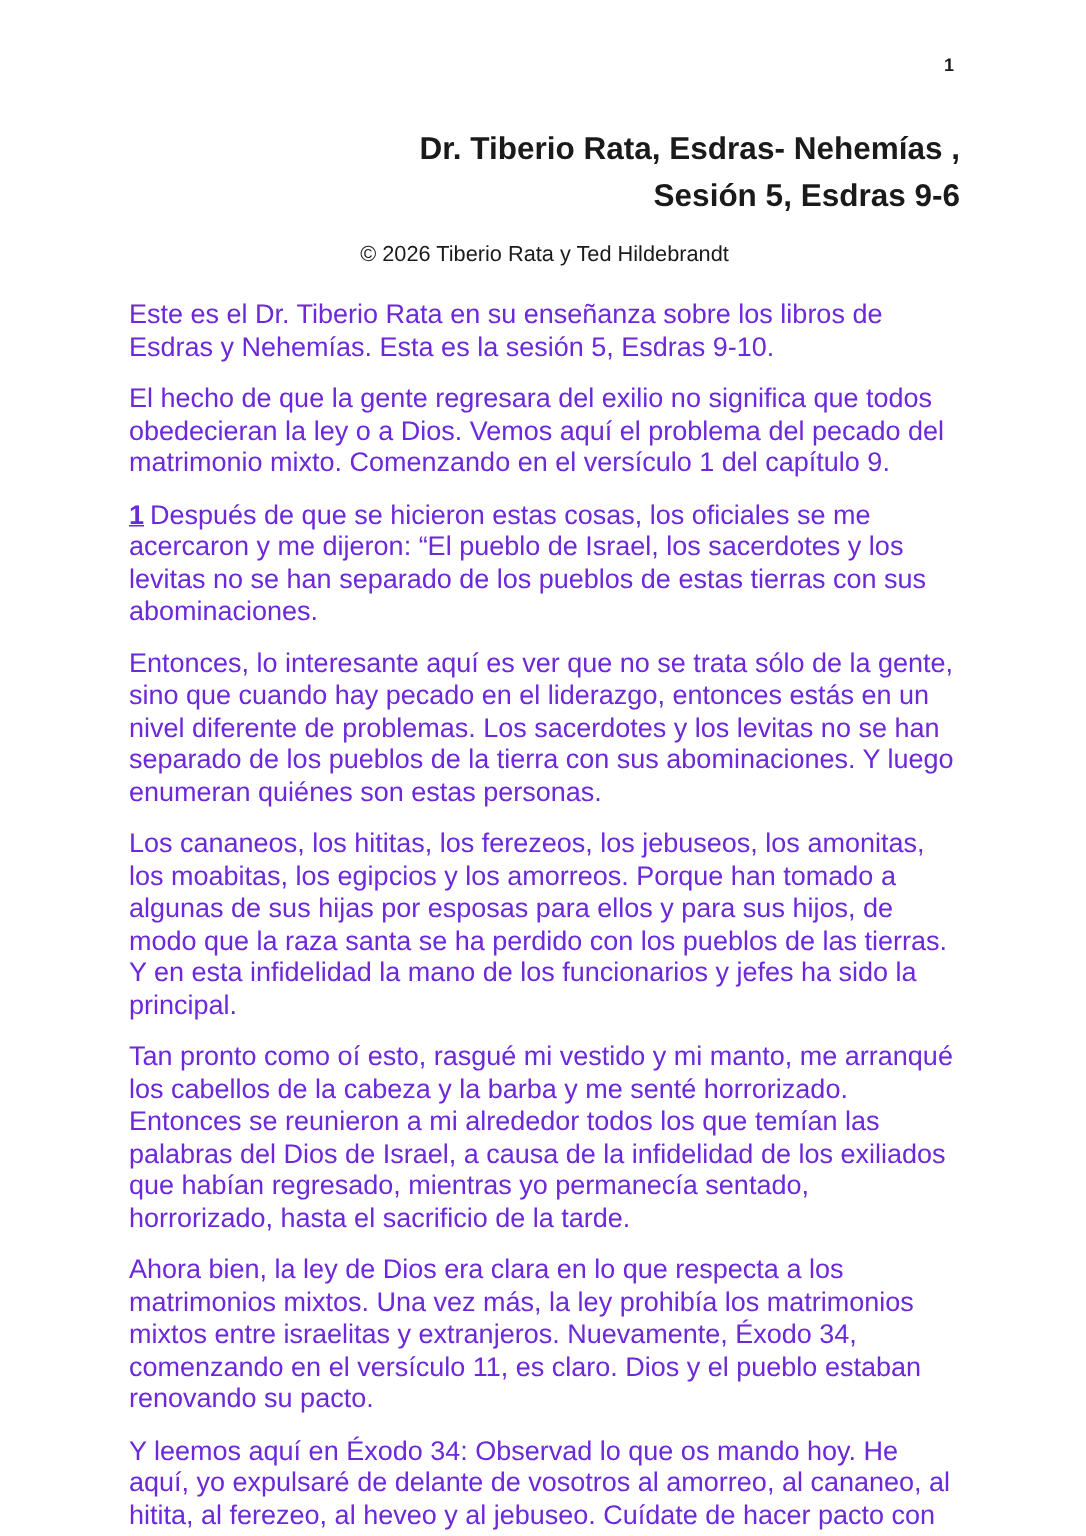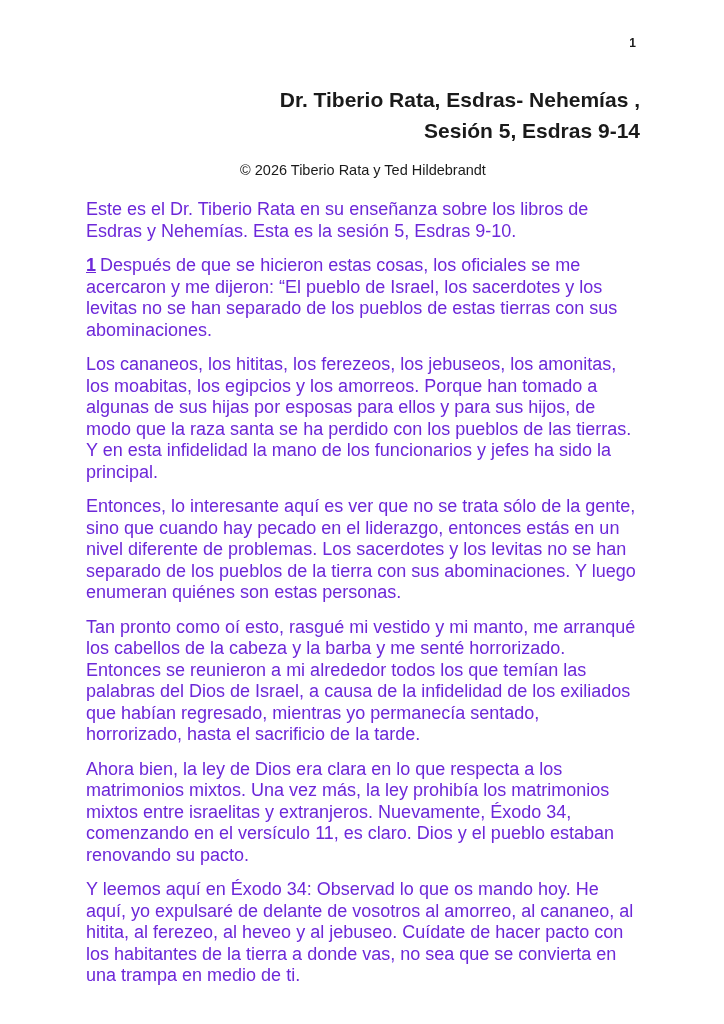--- a/index.html
+++ b/index.html
@@ -70,43 +70,46 @@
 <body>
 
 <div class="page">
 
   <div class="page-number">1</div>
 
   <div class="content">
 
     <h1 class="title">
       <span class="title-line">Dr. Tiberio Rata, Esdras- Nehemías ,</span>
-      <span class="title-line">Sesión 5, Esdras 9-14</span>
+      <span class="title-line">Sesión 5, Esdras 9-6</span>
     </h1>
 
     <div class="copyright">© 2026 Tiberio Rata y Ted Hildebrandt</div>
 
     <div class="body-text">
 
       <p>
         <span>Este es el Dr. Tiberio Rata en su enseñanza sobre los libros de Esdras y Nehemías. Esta es la sesión 5, Esdras 9-10.</span>
       </p>
 
 
+      <p>
+        <span>El hecho de que la gente regresara del exilio no significa que todos obedecieran la ley o a Dios. Vemos aquí el problema del pecado del matrimonio mixto. Comenzando en el versículo 1 del capítulo 9.</span>
+      </p>
 
       <p>
         <span class="verse-marker">1</span><span>Después de que se hicieron estas cosas, los oficiales se me acercaron y me dijeron: “El pueblo de Israel, los sacerdotes y los levitas no se han separado de los pueblos de estas tierras con sus abominaciones.</span>
       </p>
 
       <p>
-        <span>Los cananeos, los hititas, los ferezeos, los jebuseos, los amonitas, los moabitas, los egipcios y los amorreos. Porque han tomado a algunas de sus hijas por esposas para ellos y para sus hijos, de modo que la raza santa se ha perdido con los pueblos de las tierras. Y en esta infidelidad la mano de los funcionarios y jefes ha sido la principal.</span>
+        <span>Entonces, lo interesante aquí es ver que no se trata sólo de la gente, sino que cuando hay pecado en el liderazgo, entonces estás en un nivel diferente de problemas. Los sacerdotes y los levitas no se han separado de los pueblos de la tierra con sus abominaciones. Y luego enumeran quiénes son estas personas.</span>
       </p>
 
       <p>
-        <span>Entonces, lo interesante aquí es ver que no se trata sólo de la gente, sino que cuando hay pecado en el liderazgo, entonces estás en un nivel diferente de problemas. Los sacerdotes y los levitas no se han separado de los pueblos de la tierra con sus abominaciones. Y luego enumeran quiénes son estas personas.</span>
+        <span>Los cananeos, los hititas, los ferezeos, los jebuseos, los amonitas, los moabitas, los egipcios y los amorreos. Porque han tomado a algunas de sus hijas por esposas para ellos y para sus hijos, de modo que la raza santa se ha perdido con los pueblos de las tierras. Y en esta infidelidad la mano de los funcionarios y jefes ha sido la principal.</span>
       </p>
 
       <p>
         <span>Tan pronto como oí esto, rasgué mi vestido y mi manto, me arranqué los cabellos de la cabeza y la barba y me senté horrorizado. Entonces se reunieron a mi alrededor todos los que temían las palabras del Dios de Israel, a causa de la infidelidad de los exiliados que habían regresado, mientras yo permanecía sentado, horrorizado, hasta el sacrificio de la tarde.</span>
       </p>
 
       <p>
         <span>Ahora bien, la ley de Dios era clara en lo que respecta a los matrimonios mixtos. Una vez más, la ley prohibía los matrimonios mixtos entre israelitas y extranjeros. Nuevamente, Éxodo 34, comenzando en el versículo 11, es claro. Dios y el pueblo estaban renovando su pacto.</span>
       </p>
 

